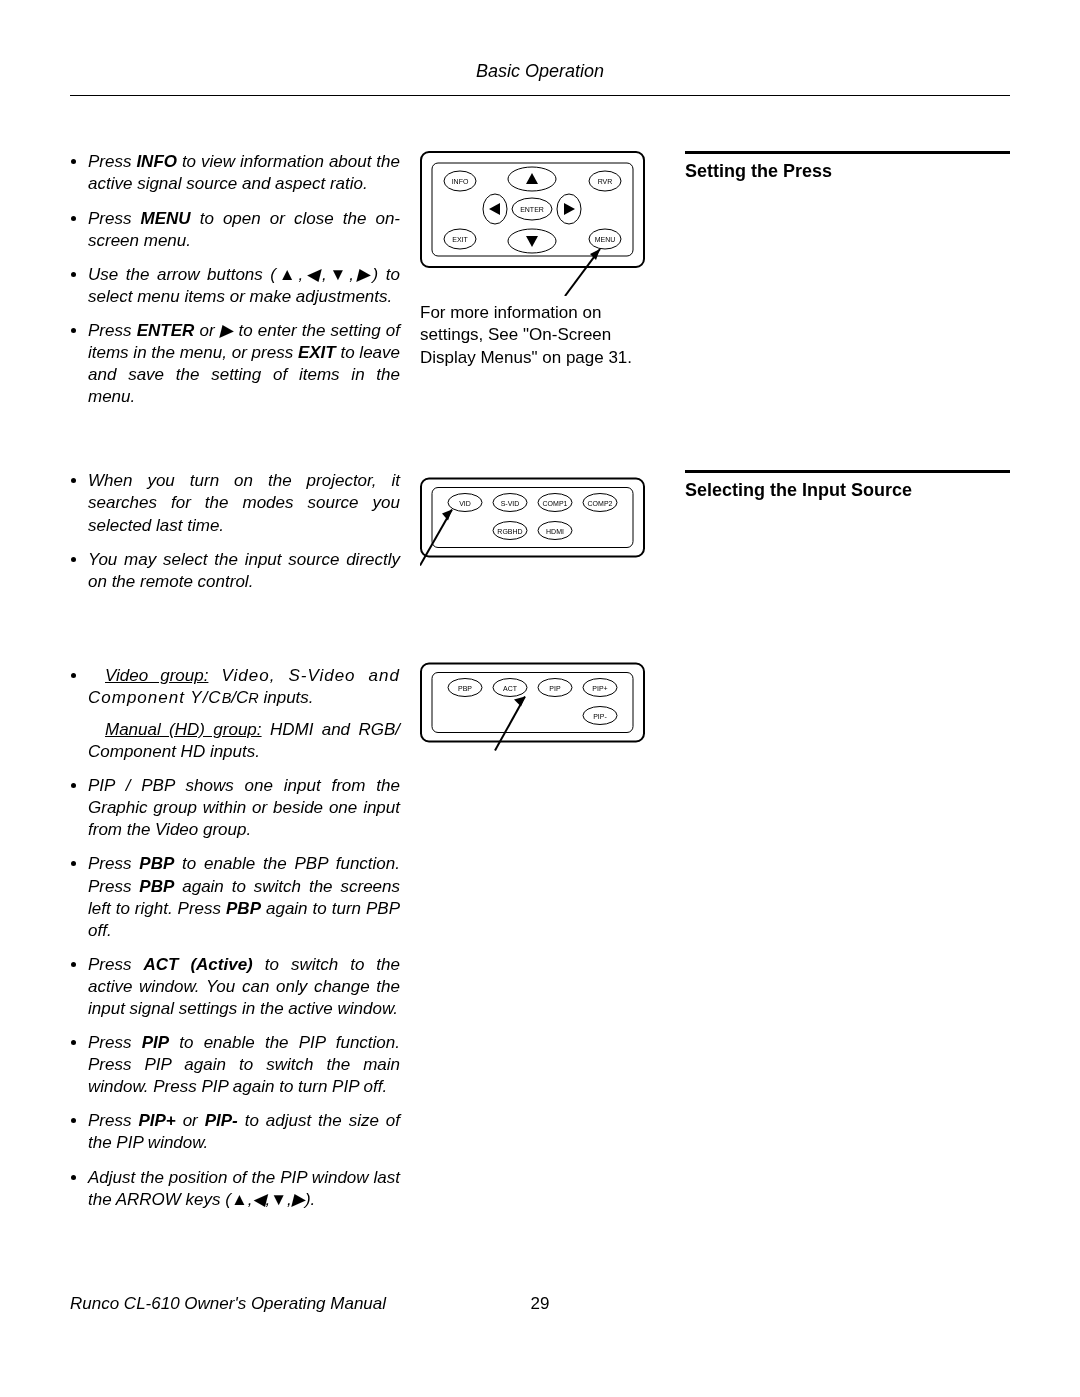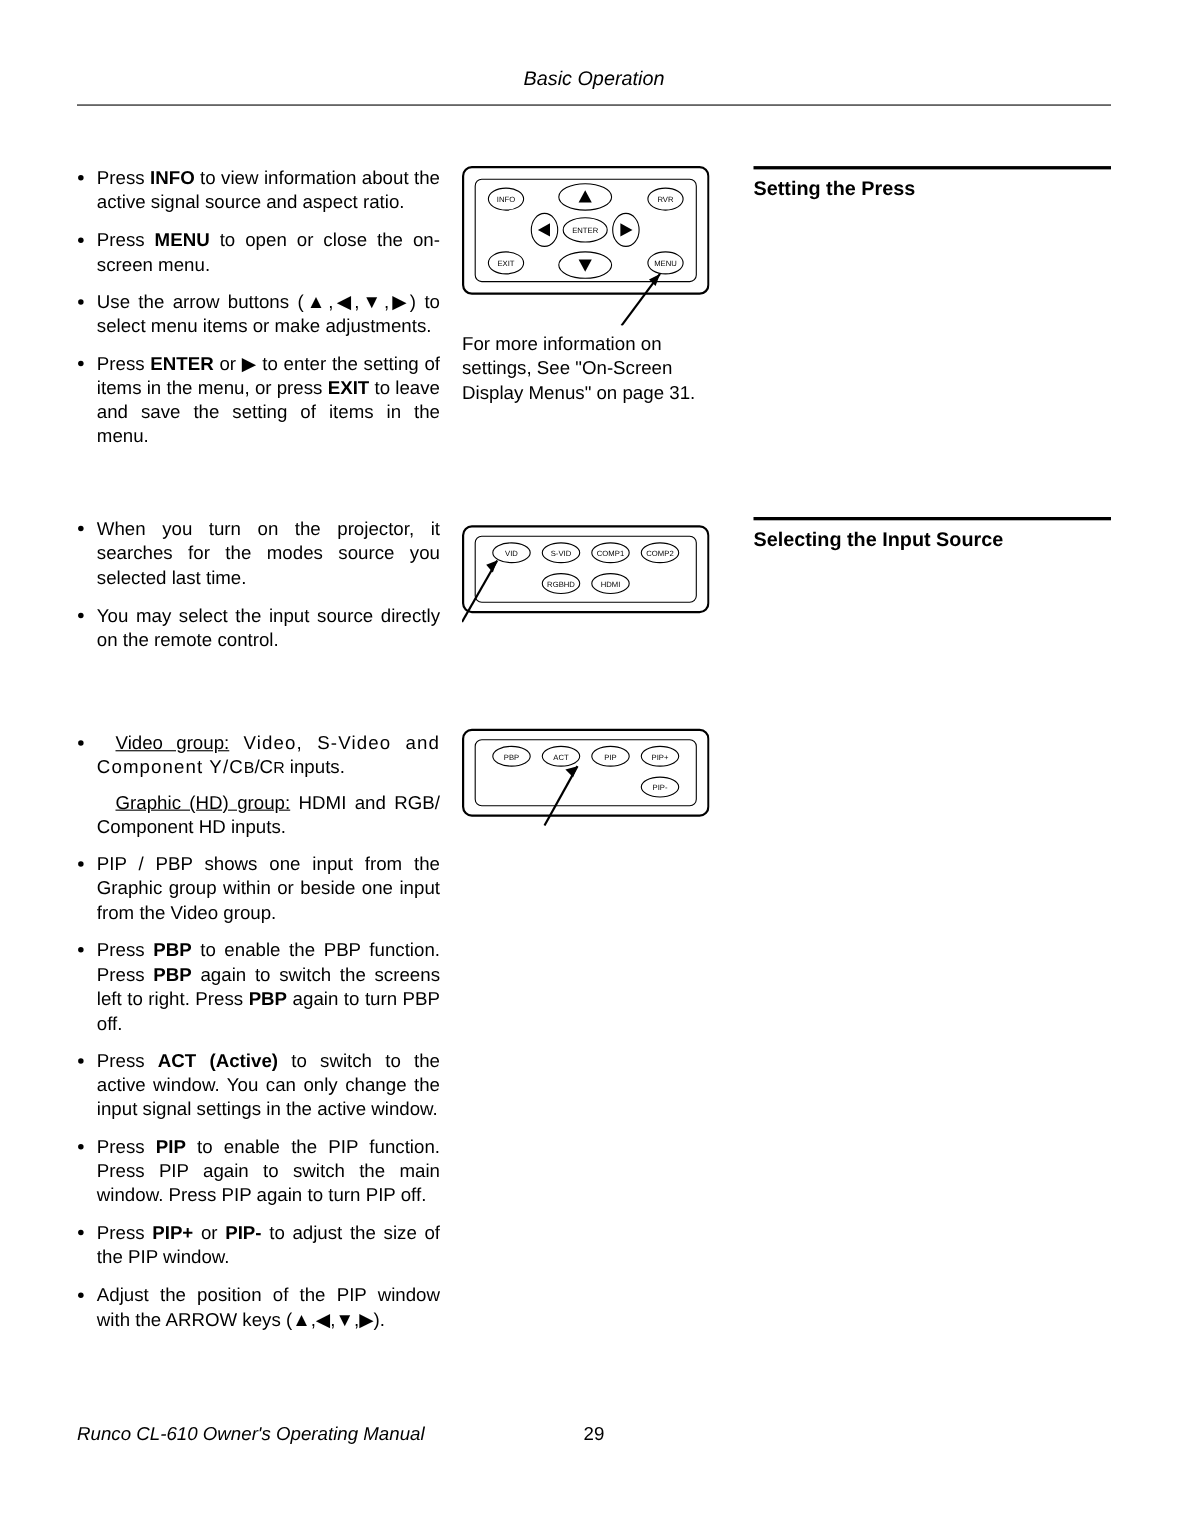--- a/index.html
+++ b/index.html
@@ -31,21 +31,21 @@
   .col-bullets {
     flex: 0 0 330px;
   }
   .col-diagram {
     flex: 0 0 245px;
   }
   .col-heading {
     flex: 1;
   }
   ul { margin: 0; padding-left: 18px; }
-  li { margin-bottom: 12px; text-align: justify; }
+  li { margin-bottom: 12px; text-align: justify; font-style: italic; }
   li .sub { margin-top: 10px; }
   .bold { font-weight: bold; }
   .section-rule { border-top: 3px solid #000; margin-bottom: 6px; }
   .section-heading { font-weight: bold; font-size: 18px; }
   .small-caps { font-variant: small-caps; font-size: 0.85em; }
   .footer {
     display: flex;
     justify-content: space-between;
     align-items: center;
     margin-top: 70px;
@@ -160,37 +160,37 @@
 </div>
 
 <div class="three-col" style="margin-bottom:0;">
   <div class="col-bullets">
     <ul>
       <li>
         <div class="sub">
           <span class="underline">Video group:</span><span style="letter-spacing:1px;"> Video, S-Video and Component Y/C</span><span class="small-caps">B</span><span>/C</span><span class="small-caps">R</span><span> inputs.</span>
         </div>
         <div class="sub">
-          <span class="underline">Graphic (HD) group:</span><span> HDMI and RGB/ Component HD inputs.</span>
+          <span class="underline">Manual (HD) group:</span><span> HDMI and RGB/ Component HD inputs.</span>
         </div>
       </li>
       <li>PIP / PBP shows one input from the Graphic group within or beside one input from the Video group.</li>
       <li>
         <span>Press </span><span class="bold">PBP</span><span> to enable the PBP function. Press </span><span class="bold">PBP</span><span> again to switch the screens left to right. Press </span><span class="bold">PBP</span><span> again to turn PBP off.</span>
       </li>
       <li>
         <span>Press </span><span class="bold">ACT (Active)</span><span> to switch to the active window. You can only change the input signal settings in the active window.</span>
       </li>
       <li>
         <span>Press </span><span class="bold">PIP</span><span> to enable the PIP function. Press PIP again to switch the main window. Press PIP again to turn PIP off.</span>
       </li>
       <li>
         <span>Press </span><span class="bold">PIP+</span><span> or </span><span class="bold">PIP-</span><span> to adjust the size of the PIP window.</span>
       </li>
-      <li>Adjust the position of the PIP window with the ARROW keys (▲,◀,▼,▶).</li>
+      <li>Adjust the position of the PIP window last the ARROW keys (▲,◀,▼,▶).</li>
     </ul>
   </div>
   <div class="col-diagram">
     <svg width="225" height="105" viewBox="0 0 225 90">
       <rect x="1" y="1" width="223" height="78" rx="8" fill="#fff" stroke="#000" stroke-width="2"></rect>
       <rect x="12" y="10" width="201" height="60" rx="6" fill="#fff" stroke="#000" stroke-width="1"></rect>
       <ellipse cx="45" cy="25" rx="17" ry="9" fill="#fff" stroke="#000"></ellipse>
         <text x="45" y="28" text-anchor="middle" font-size="7">PBP</text>
       <ellipse cx="90" cy="25" rx="17" ry="9" fill="#fff" stroke="#000"></ellipse>
         <text x="90" y="28" text-anchor="middle" font-size="7">ACT</text>

